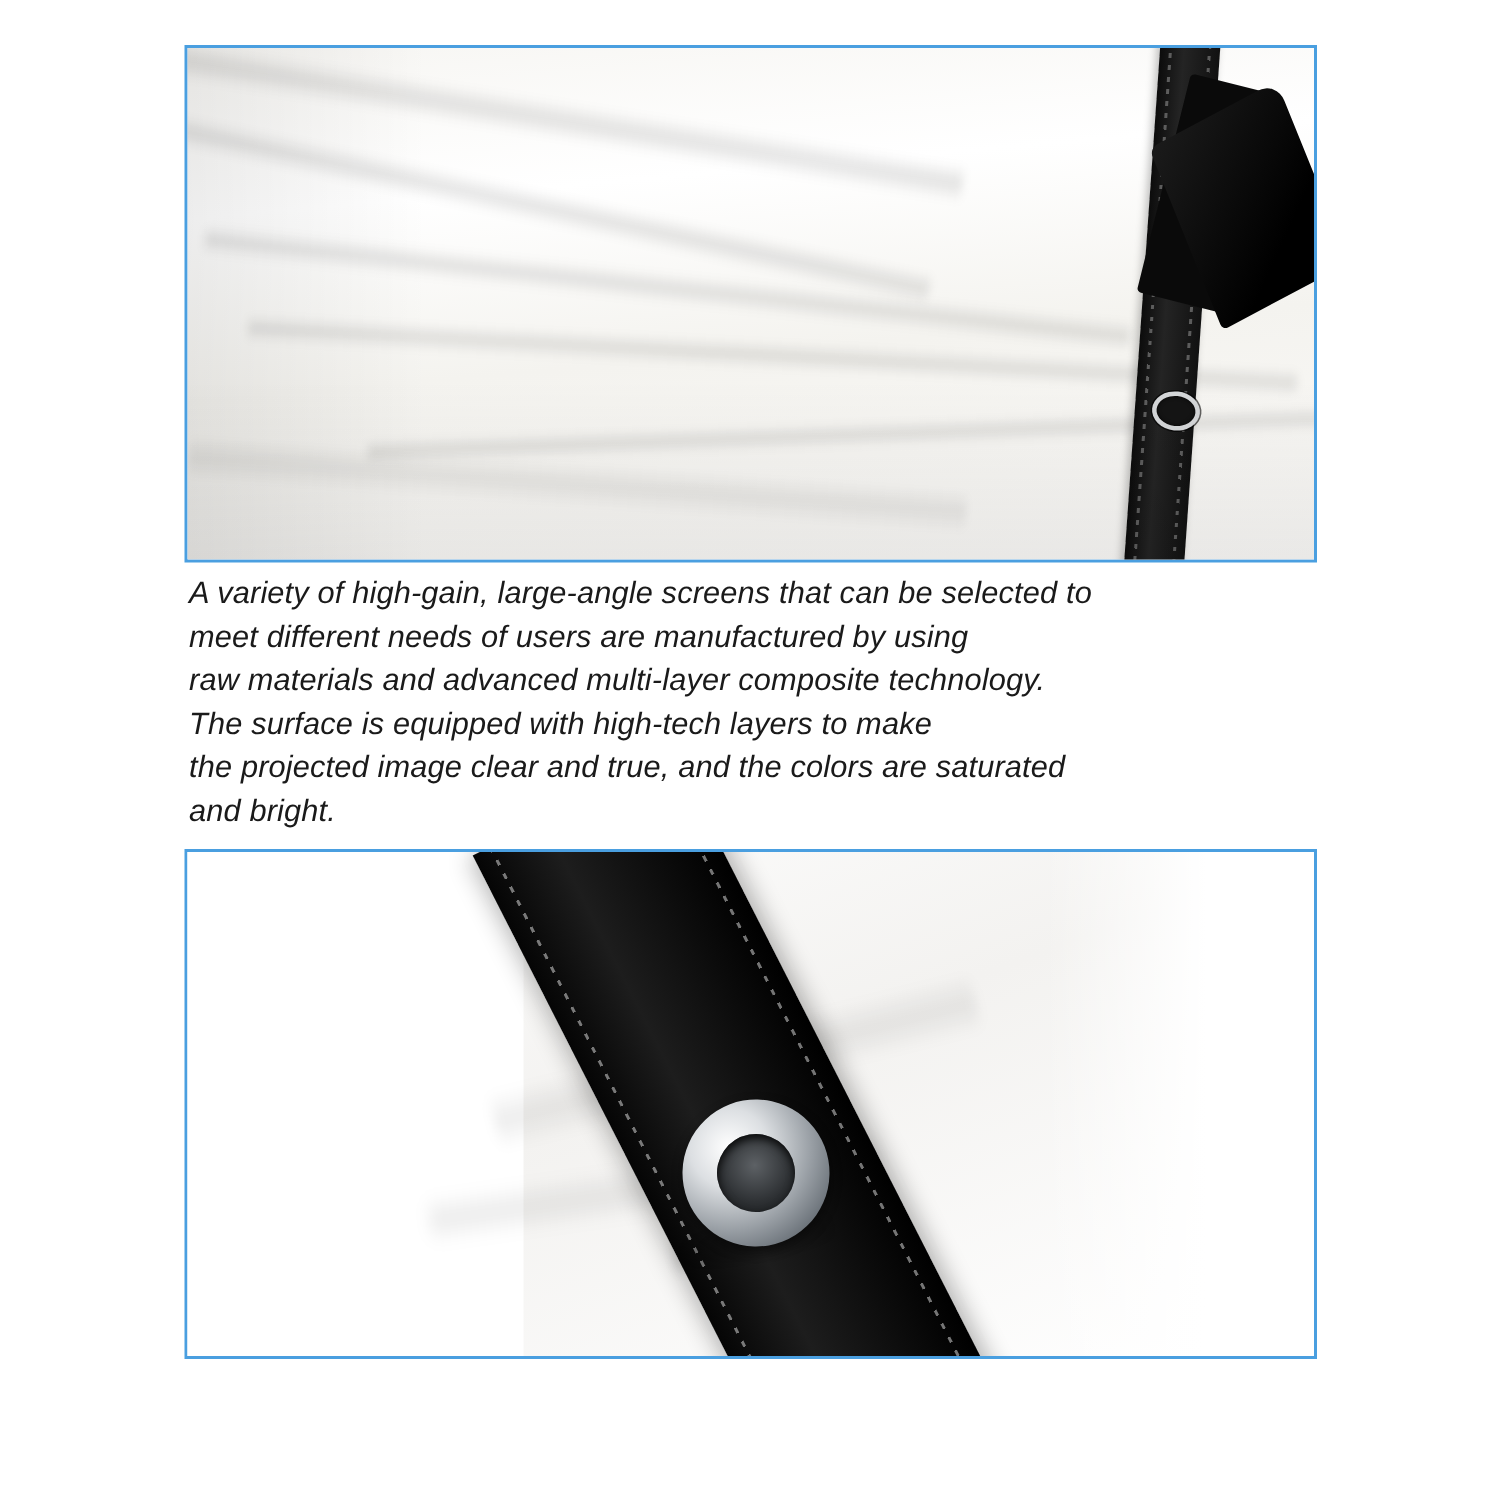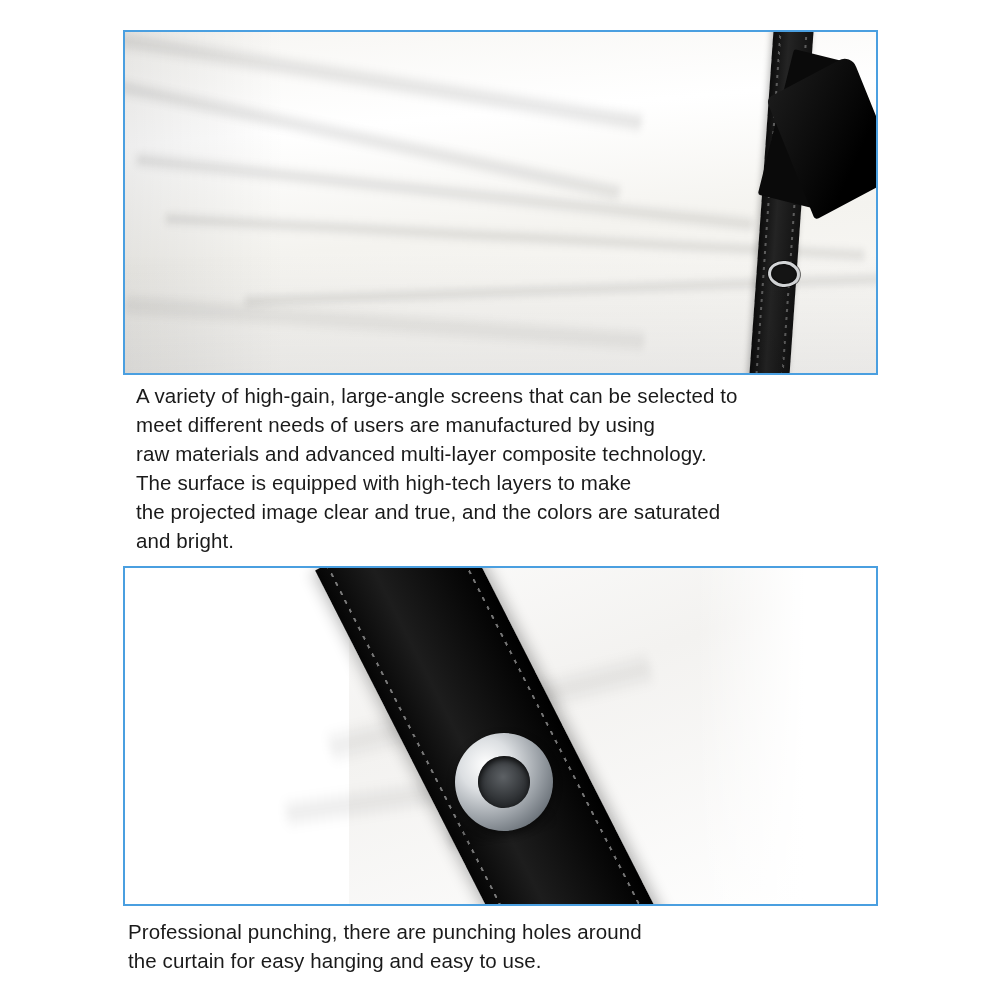--- a/index.html
+++ b/index.html
@@ -201,23 +201,24 @@
   .caption {
     position: absolute;
     color: #1a1a1a;
     font-size: 20.5px;
     line-height: 29px;
     letter-spacing: 0.1px;
     white-space: pre-line;
     font-family: "Liberation Sans", sans-serif;
   }
   #caption-top {
-    left: 136px;
+    left: 126px;
     top: 381px;
     width: 790px;
+    font-style: italic;
   }
   #caption-bottom {
     left: 128px;
     top: 917px;
     width: 760px;
   }
 </style>
 </head>
 <body>
 
@@ -259,16 +260,14 @@
       <div class="binding-bottom">
         <div class="stitch-line" style="left:12px;"></div>
         <div class="stitch-line" style="right:12px;"></div>
       </div>
       <div class="bp-shadow-under"></div>
       <div class="grommet-big"></div>
       <div class="bp-sidefade-r"></div>
     </div>
   </div>
 
-  <div class="caption" id="caption-bottom">Professional punching, there are punching holes around
-the curtain for easy hanging and easy to use.</div>
 
 </div>
 
 </body></html>

